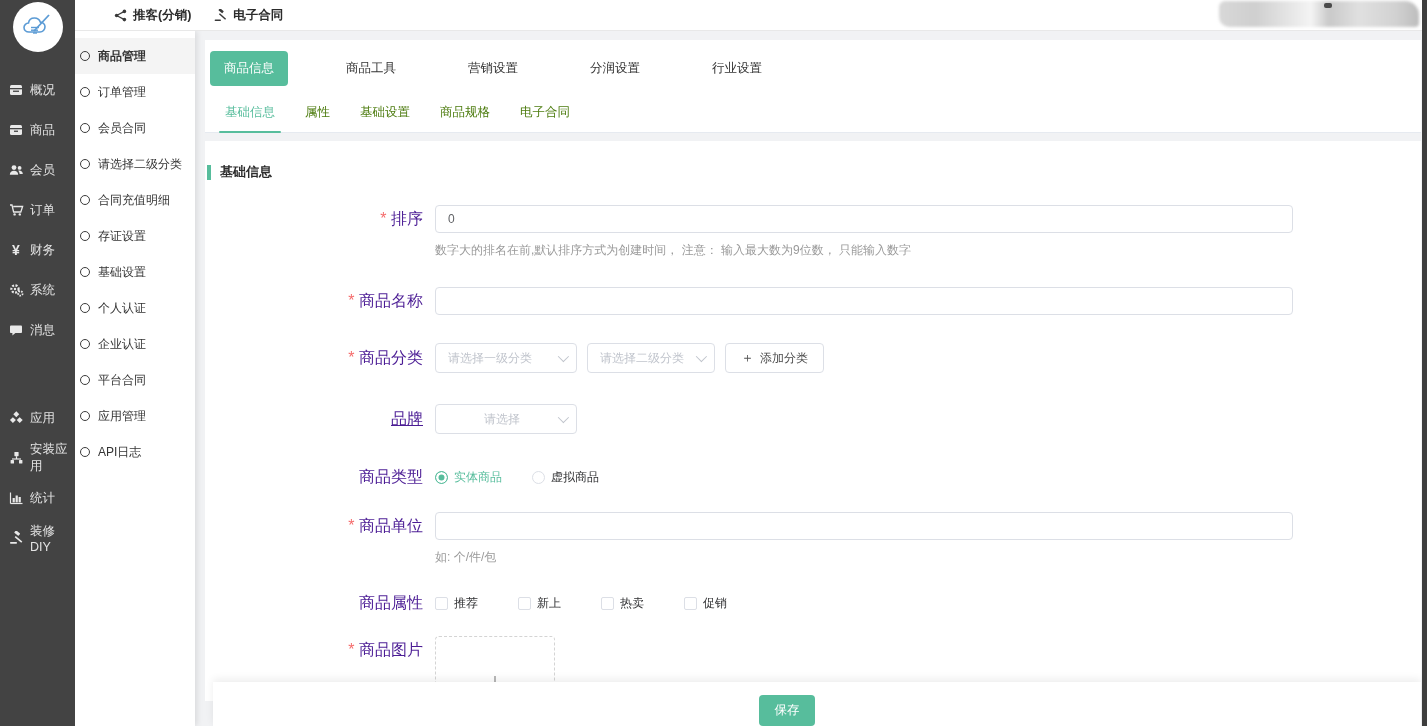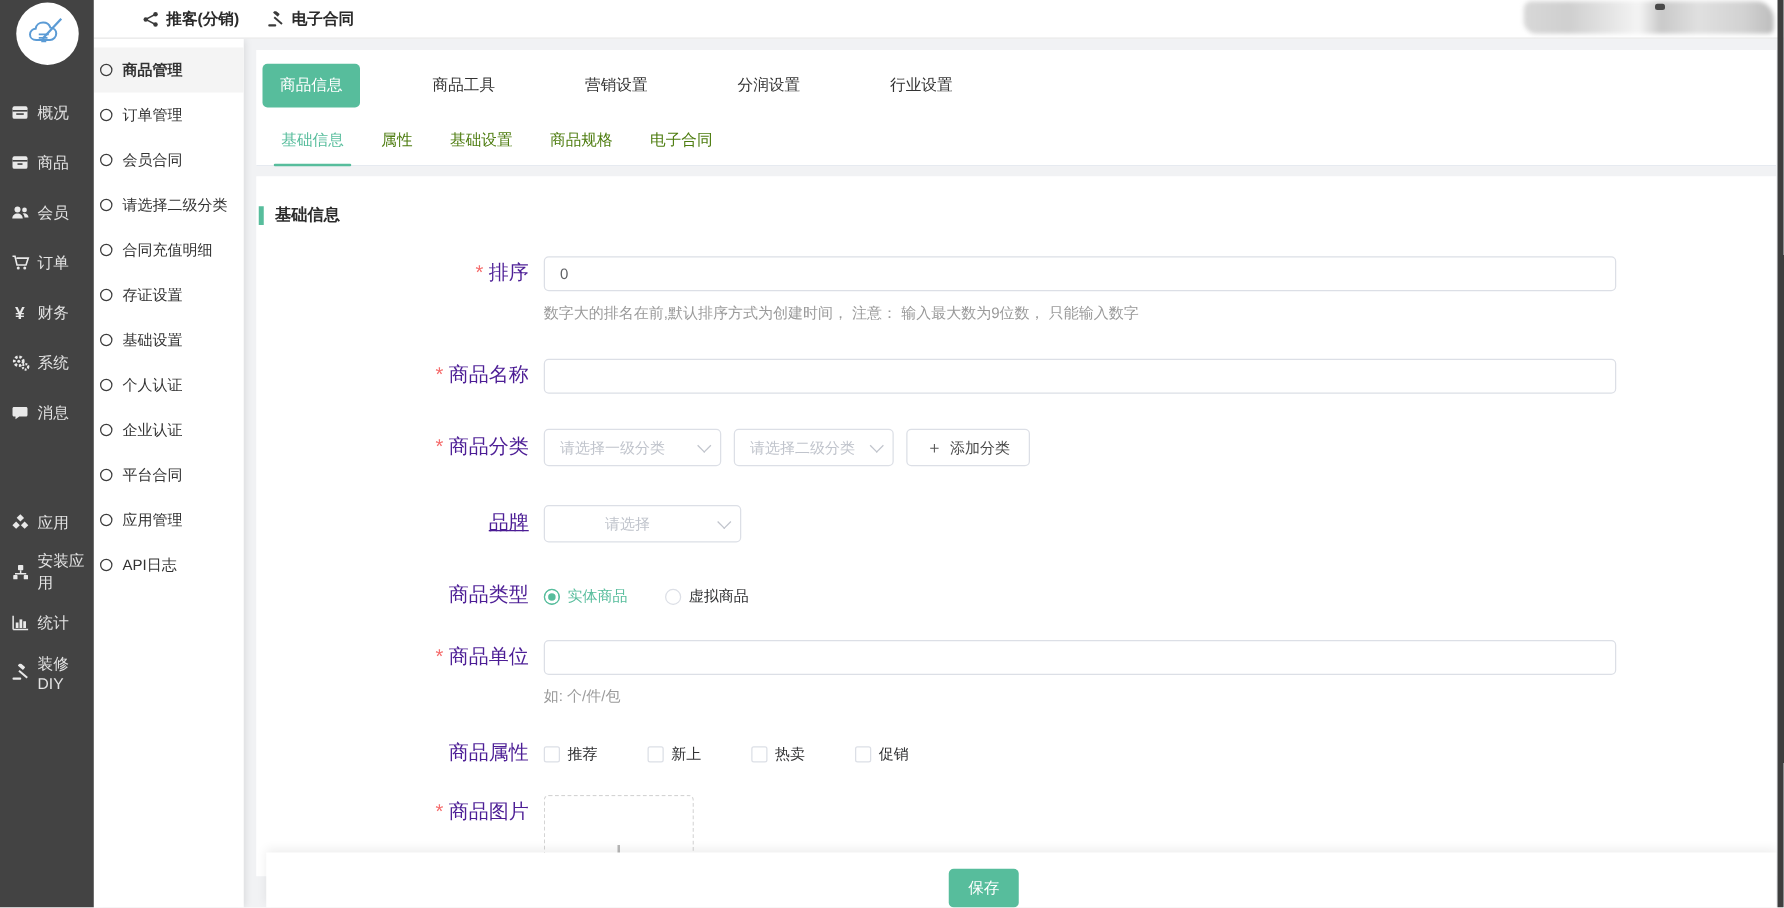--- a/index.html
+++ b/index.html
@@ -49,21 +49,21 @@
   .section-text { font-weight:bold; font-size:13px; color:#2b2b2b; }
 
   .form-row { display:flex; margin-bottom:28px; }
   .form-label { width:230px; flex:0 0 230px; text-align:right; padding-right:12px; font-size:16px; color:#4c1d95; line-height:28px; }
   .req::before { content:"* "; color:#f56c6c; }
   .form-content { flex:1; }
   .txt-input { width:858px; height:28px; border:1px solid #dcdfe6; border-radius:4px; padding:0 12px; font-size:12px; color:#606266; outline:none; background:#fff; font-family:inherit; }
   .hint { color:#9a9a9a; font-size:12px; margin-top:9px; }
   .inline { display:flex; align-items:center; }
   .select { height:30px; border:1px solid #dcdfe6; border-radius:4px; display:flex; align-items:center; justify-content:space-between; padding:0 10px 0 12px; color:#c0c4cc; background:#fff; cursor:pointer; margin-right:10px; }
-  .sel-1 { width:142px; } .sel-2 { width:128px; } .sel-brand { width:158px;padding-left:48px; }
+  .sel-1 { width:142px; } .sel-2 { width:128px; } .sel-brand { width:142px;padding-left:48px; }
   .chev { width:8px; height:8px; border-right:1.4px solid #c0c4cc; border-bottom:1.4px solid #c0c4cc; transform:rotate(45deg) translateY(-2px); margin-left:8px; }
   .add-btn { height:30px; border:1px solid #dcdfe6; border-radius:4px; background:#fff; padding:0 15px; display:flex; align-items:center; color:#4a4a4a; cursor:pointer; font-size:12px; }
   .plus-glyph { margin-right:6px; font-size:13px; color:#555; }
 
   .radio-group { display:flex; align-items:center; height:28px; }
   .radio { display:flex; align-items:center; margin-right:30px; cursor:pointer; }
   .radio-dot { width:13px; height:13px; border-radius:50%; border:1px solid #dcdfe6; margin-right:6px; background:#fff; }
   .radio.checked .radio-dot { border:1px solid var(--accent); background:var(--accent); box-shadow:inset 0 0 0 2.5px #fff; }
   .radio.checked .radio-label { color:var(--accent); }
 

